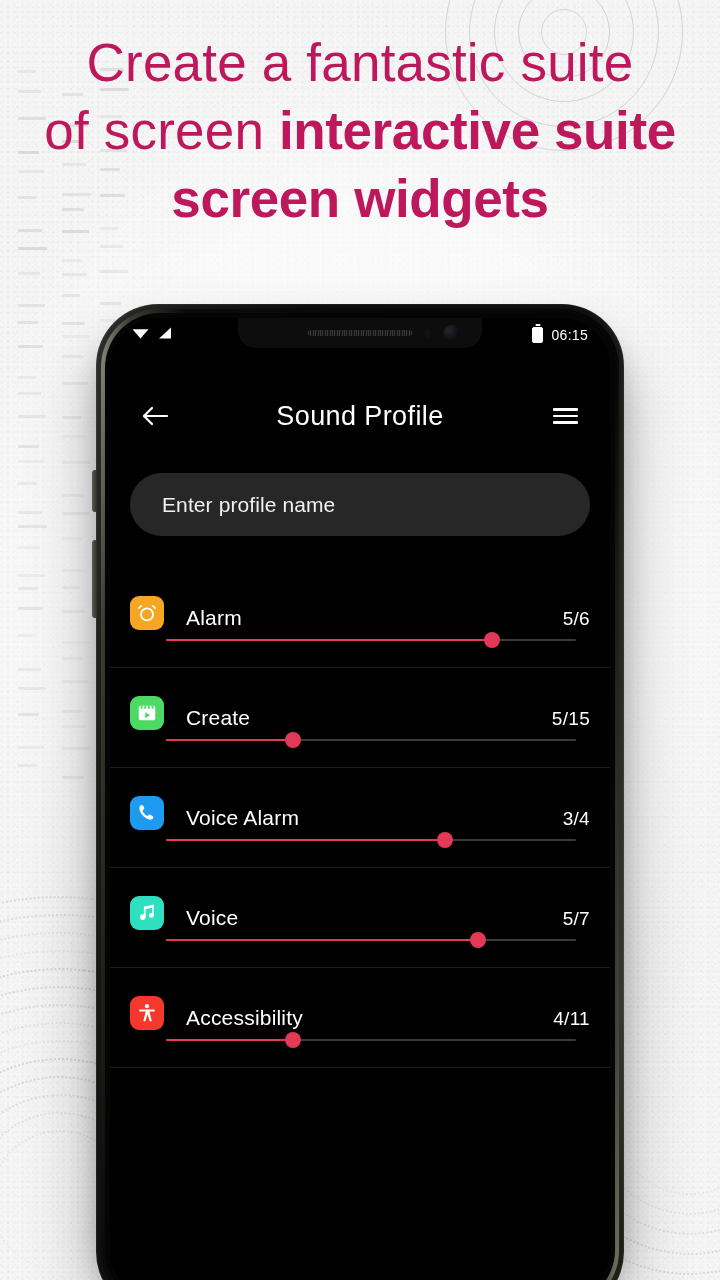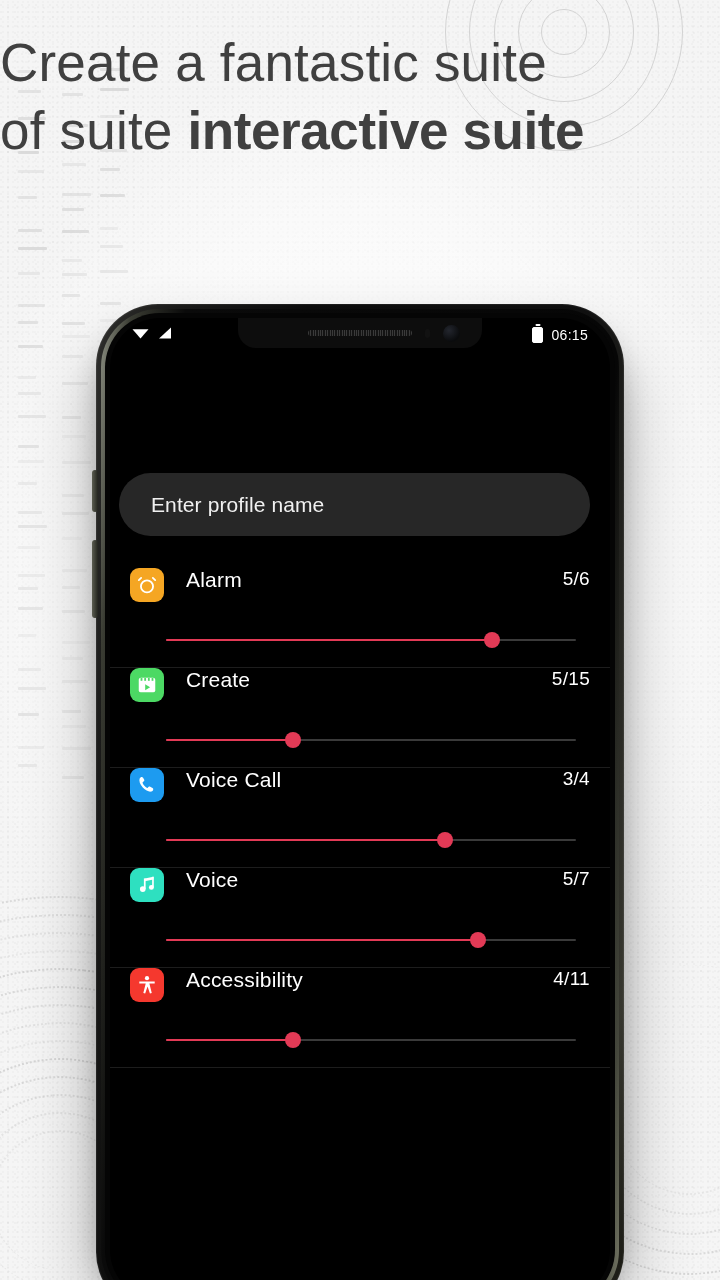--- a/index.html
+++ b/index.html
@@ -47,22 +47,22 @@
     border-top-width:2.4px; border-left-width:2.4px;
     top:50%; left:50%; transform:translate(-50%,-50%) rotate(var(--r,0deg));
   }
   #arcs-bl { left:-260px; bottom:-230px; width:640px; height:620px; }
   #arcs-br { right:-300px; bottom:-170px; width:660px; height:660px; }
   #arcs-br span { border-top-width:0; border-left-width:0; border-right-width:2.4px; border-bottom-width:2.4px; }
 
   
   #headline {
     position:absolute; top:36px; left:0; width:720px;
-    z-index:6;
-    color:#404040; line-height:1.02; letter-spacing:.2px;
+    text-align:center; z-index:6;
+    color:#be185d; line-height:1.02; letter-spacing:.2px;
   }
   #headline .hl-line { display:block; white-space:nowrap; font-size:53px; }
   #headline .l1 { font-weight:300; font-stretch:condensed; }
   #headline .l2 { margin-top:14px; }
   #headline .l3 { margin-top:14px; }
   #headline .light { font-weight:300; font-stretch:condensed; }
   #headline .bold  { font-weight:700; font-stretch:condensed; letter-spacing:-.4px; }
 
   
   #phone-shadow {
@@ -130,40 +130,40 @@
   }
   #app-title {
     flex:1; text-align:center; color:#fff; font-size:27px;
     font-weight:400; letter-spacing:.4px;
   }
   .bar-icon { width:38px; height:38px; display:flex; align-items:center; justify-content:center; cursor:pointer; }
   #menu-icon i { display:block; width:25px; height:2.6px; background:#fff; margin:4px 0; border-radius:1px; }
 
   
   #profile-row {
-    position:absolute; top:155px; left:9px; right:20px; height:63px;
+    position:absolute; top:155px; left:20px; right:20px; height:63px;
     background:#272727; border-radius:32px; display:flex; 
     padding-left:32px; z-index:4;
   }
   #profile-input {
     flex:1; background:transparent; border:none; outline:none;
     color:#f1f1f1; font-size:21px; font-family:"Liberation Sans", sans-serif;
     letter-spacing:.1px;
   }
   #profile-input::placeholder { color:#f0f0f0; opacity:1; }
   #save-button {
     height:63px; min-width:122px; border-radius:32px; border:none;
     background:#E23A56; color:#fff; font-size:20px; font-weight:700;
     letter-spacing:1.1px; cursor:pointer; font-family:"Liberation Sans", sans-serif;
   }
 
   
   #volume-list { position:absolute; top:250px; left:0; right:0; bottom:0; z-index:4; }
   .vol-row { position:relative; height:100px; border-bottom:1px solid #1d1d1d; padding:0 20px; }
-  .vol-head { display:flex; align-items:flex-start; height:62px; }
+  .vol-head { display:flex; align-items:flex-end; height:62px; }
   .vol-icon {
     width:34px; height:34px; border-radius:9px; flex:0 0 34px;
     display:flex; align-items:center; justify-content:center;
   }
   .vol-icon svg { width:22px; height:22px; display:block; }
   .vol-label { margin-left:22px; color:#fff; font-size:21px; letter-spacing:.2px; }
   .vol-value { margin-left:auto; color:#fff; font-size:19px; letter-spacing:.3px; }
   .vol-slider { position:relative; margin-left:36px; margin-right:14px; height:20px; }
   .slider-track {
     position:absolute; top:9px; left:0; right:0; height:2px; background:#3a3a3a; border-radius:1px;
@@ -315,21 +315,22 @@
       <span style="width: 630px; height: 630px; opacity: 0.5; --r: -4deg;"></span>
       <span style="width: 670px; height: 670px; opacity: 0.6; --r: 6deg;"></span>
       <span style="width: 710px; height: 710px; opacity: 0.7; --r: -4deg;"></span>
     </div>
 
   <div id="bg-vignette"></div>
 </div>
 
 <div id="headline">
   <span class="hl-line l1 light">Create a fantastic suite</span>
-  <span class="hl-line l2"><span class="light">of suite </span><span class="bold">interactive suite</span></span>
+  <span class="hl-line l2"><span class="light">of screen </span><span class="bold">interactive suite</span></span>
+  <span class="hl-line l3 bold">screen widgets</span>
 </div>
 
 <div id="phone-shadow"></div>
 <div class="side-btn" style="top:470px;height:42px;"></div>
 <div class="side-btn" style="top:540px;height:78px;"></div>
 
 <div id="phone">
  <div id="phone-inner">
   <div id="phone-bezel">
    <div id="screen">
@@ -352,20 +353,36 @@
                   <path d="M1 12.6 L13 12.6 L13 1.4 Z" fill="#fff"></path>
                 </svg>
         </span>
       </div>
       <div id="status-right">
         <span class="battery-glyph"></span>
         <span id="status-time">06:15</span>
       </div>
     </div>
 
+    <div id="app-bar">
+      <div class="bar-icon">
+        <svg width="28" height="22" viewBox="0 0 28 22" fill="none" stroke="#fff" stroke-width="2.2" stroke-linecap="round" stroke-linejoin="round">
+          <path d="M26 11 H3"></path>
+                <path d="M11 3 L3 11 L11 19"></path>
+        </svg>
+      </div>
+      <div id="app-title">Sound Profile</div>
+      <div class="bar-icon" id="menu-icon">
+        <div>
+          <i></i>
+                <i></i>
+                <i></i>
+        </div>
+      </div>
+    </div>
 
     <div id="profile-row">
       <input id="profile-input" type="text" placeholder="Enter profile name" style="">
     </div>
 
     <div id="volume-list">
             <div class="vol-row">
               <div class="vol-head">
                 <div class="vol-icon" style="background:#F5A623">
                   <svg viewBox="0 0 24 24" fill="none" stroke="#fff" stroke-width="2" stroke-linecap="round">
@@ -407,21 +424,21 @@
                 <div class="slider-thumb" style="left:31%"></div>
               </div>
             </div>
             <div class="vol-row">
               <div class="vol-head">
                 <div class="vol-icon" style="background:#1D9BF0">
                   <svg viewBox="0 0 24 24">
                     <path d="M6.3 3.2c-.9 0-1.9.7-2.3 1.7-.9 2.3.2 6.4 3.4 9.9 3.2 3.5 7.1 5 9.4 4.3 1.1-.3 1.9-1.3 2-2.2.1-.7-.2-1.1-.8-1.5l-2.5-1.6c-.6-.4-1.2-.3-1.7.2l-1 1c-.3.3-.7.3-1.1.1-1-.6-2-1.5-2.8-2.5-.8-1-1.4-2-1.7-2.9-.1-.4 0-.8.3-1l1.1-.9c.5-.4.7-1 .4-1.6L7.7 4c-.3-.6-.8-.8-1.4-.8z" fill="#fff"></path>
                   </svg>
                 </div>
-                <div class="vol-label">Voice Call</div>
+                <div class="vol-label">Voice Alarm</div>
                 <div class="vol-value">3/4</div>
               </div>
               <div class="vol-slider">
                 <div class="slider-track"></div>
                 <div class="slider-fill" style="width:68%"></div>
                 <div class="slider-thumb" style="left:68%"></div>
               </div>
             </div>
             <div class="vol-row">
               <div class="vol-head">

